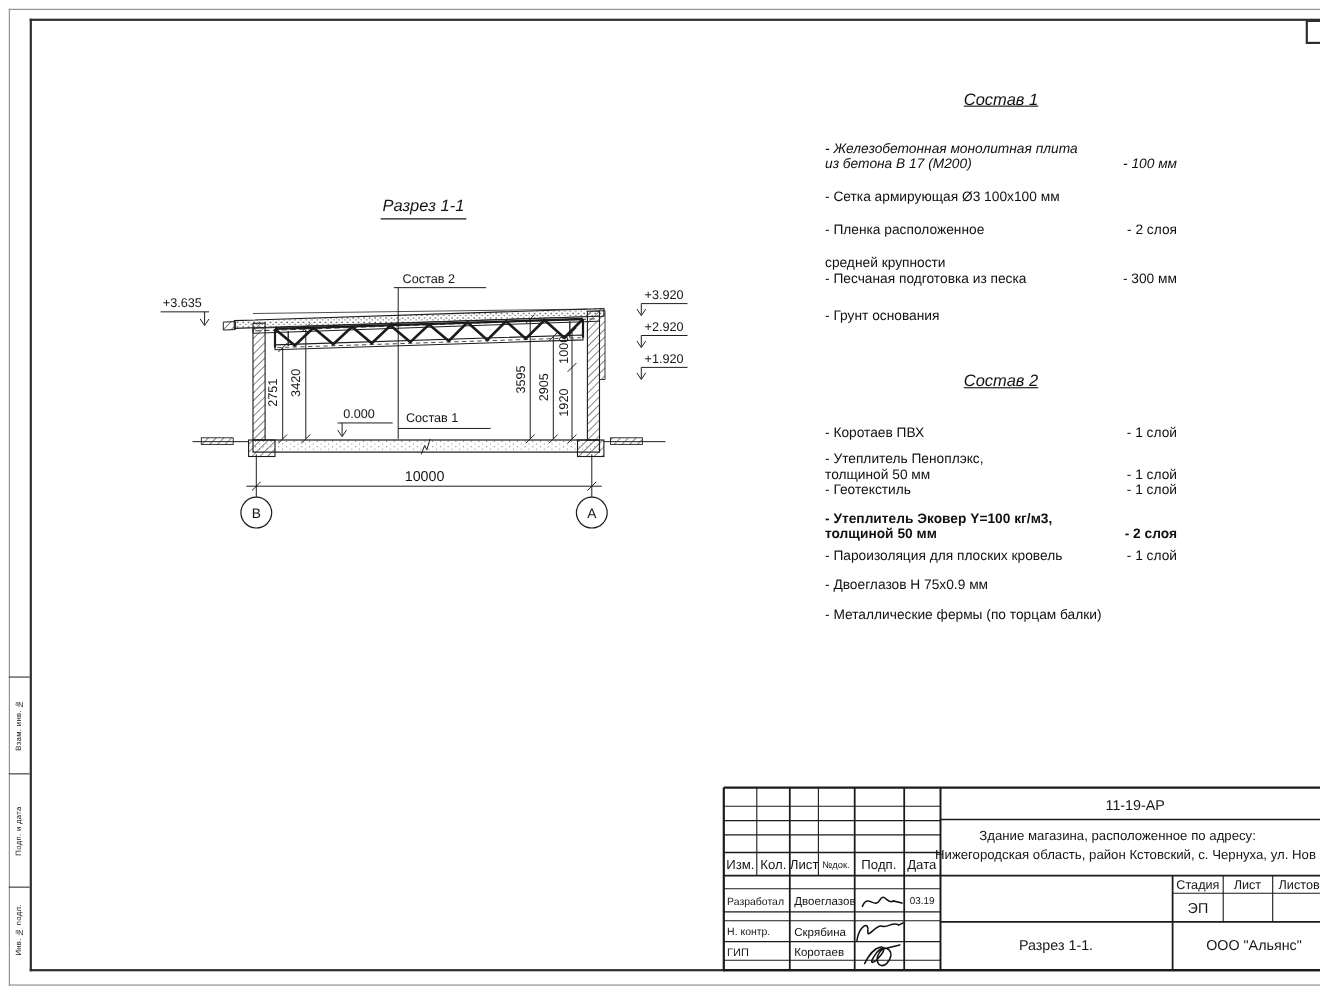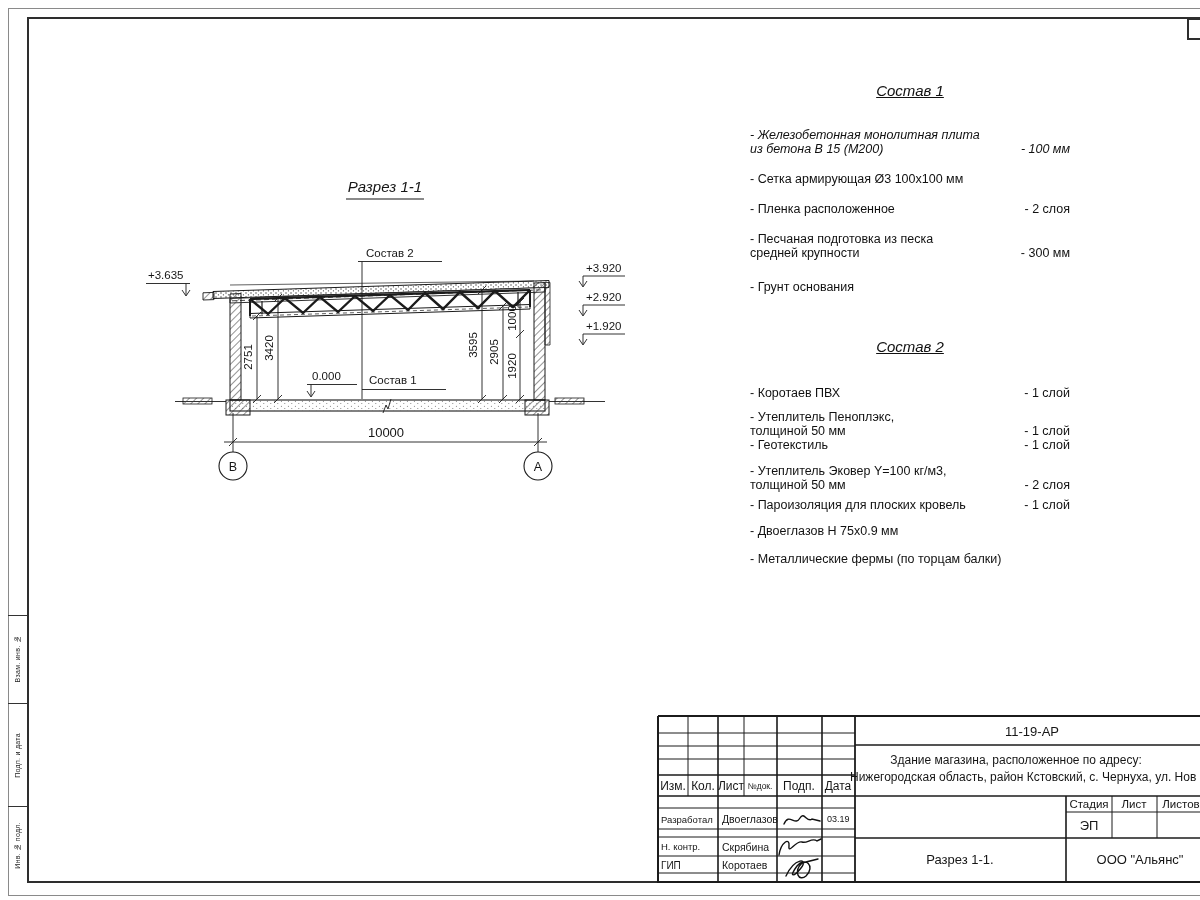--- a/index.html
+++ b/index.html
@@ -19,21 +19,21 @@
   .spec-title{font-style:italic;text-decoration:underline;font-size:15px;text-align:center;font-weight:400;}
   .spec1{left:750px;top:84px;}
   .spec1 .spec-title{margin-bottom:30px;}
   .spec2{left:750px;top:340px;}
   .spec2 .spec-title{margin-bottom:32px;}
   .item{position:relative;}
   .item .val{position:absolute;right:0;bottom:0;white-space:nowrap;}
   .spec1 .i1{margin-bottom:16px;font-style:italic;}.spec1 .i2{margin-bottom:16px;}.spec1 .i3{margin-bottom:16px;}
   .spec1 .i4{margin-bottom:20px;}
   .spec2 .i1{margin-bottom:10px;}.spec2 .i2{margin-bottom:0;}.spec2 .i3{margin-bottom:12px;}
-  .spec2 .i4{margin-bottom:6px;}.spec2 .i5{margin-bottom:12px;}.spec2 .i6{margin-bottom:14px;}
+  .spec2 .i4{margin-bottom:6px;font-weight:bold;}.spec2 .i5{margin-bottom:12px;}.spec2 .i6{margin-bottom:14px;}
   .drawing-svg{position:absolute;left:0;top:0;}
   .tb-svg{position:absolute;left:656px;top:714px;}
 </style>
 </head>
 <body>
 
 <div class="sheet">
 
   <div class="outer-border"></div>
   <div class="inner-frame"></div>
@@ -195,33 +195,33 @@
       <circle cx="538" cy="466" r="14" fill="#fff" stroke-width="1.1"></circle>
       <text x="233" y="471" text-anchor="middle" font-size="12.5" stroke="none">В</text>
       <text x="538" y="471" text-anchor="middle" font-size="12.5" stroke="none">А</text>
     </g>
   </svg>
 
   <div class="spec spec1">
     <div class="spec-title">Состав 1</div>
     <div class="item i1">
       <div>- Железобетонная  монолитная плита</div>
-      <div>из бетона В 15 (М200)</div>
+      <div>из бетона В 17 (М200)</div>
       <span class="val">- 100 мм</span>
     </div>
     <div class="item i2">
       <div>- Сетка армирующая Ø3 100x100 мм</div>
     </div>
     <div class="item i3">
       <div>- Пленка расположенное</div>
       <span class="val">-  2 слоя</span>
     </div>
     <div class="item i4">
+      <div>средней крупности</div>
       <div>- Песчаная подготовка из песка</div>
-      <div>средней крупности</div>
       <span class="val">- 300 мм</span>
     </div>
     <div class="item i5">
       <div>- Грунт основания</div>
     </div>
   </div>
 
   <div class="spec spec2">
     <div class="spec-title">Состав 2</div>
     <div class="item i1">

